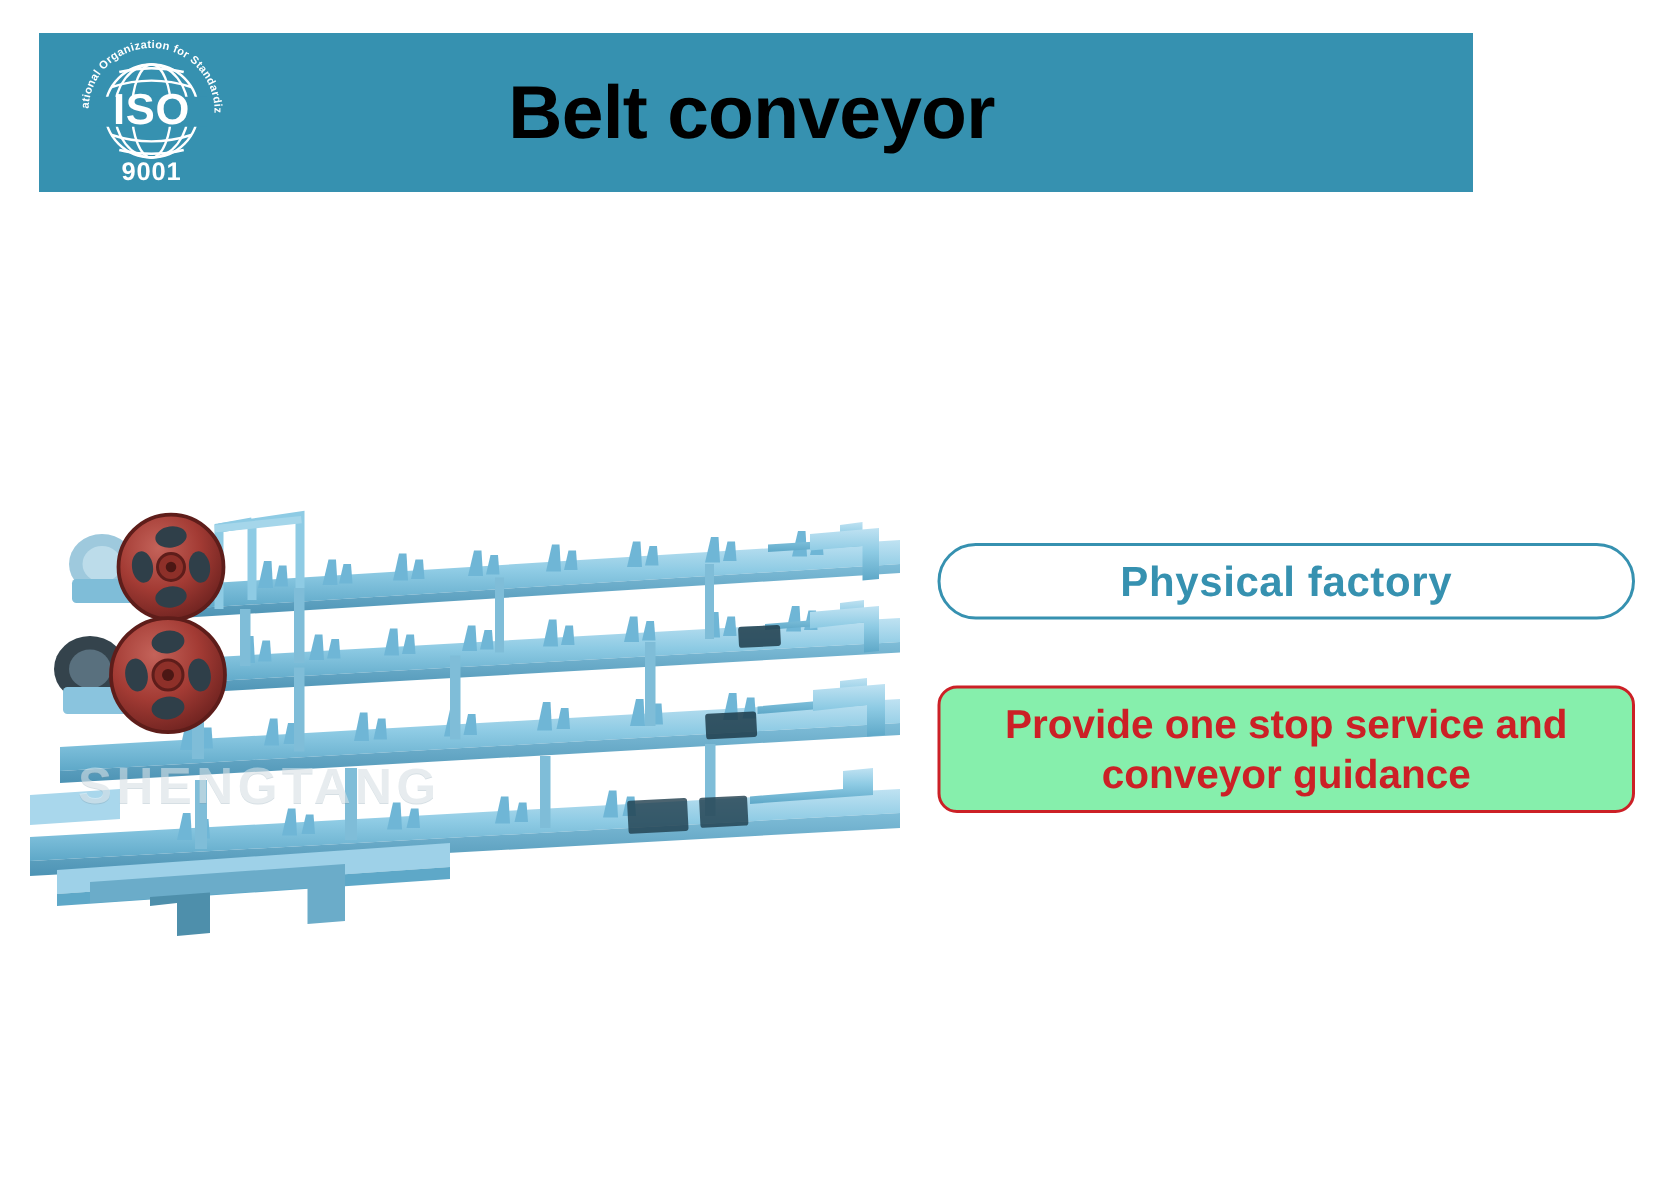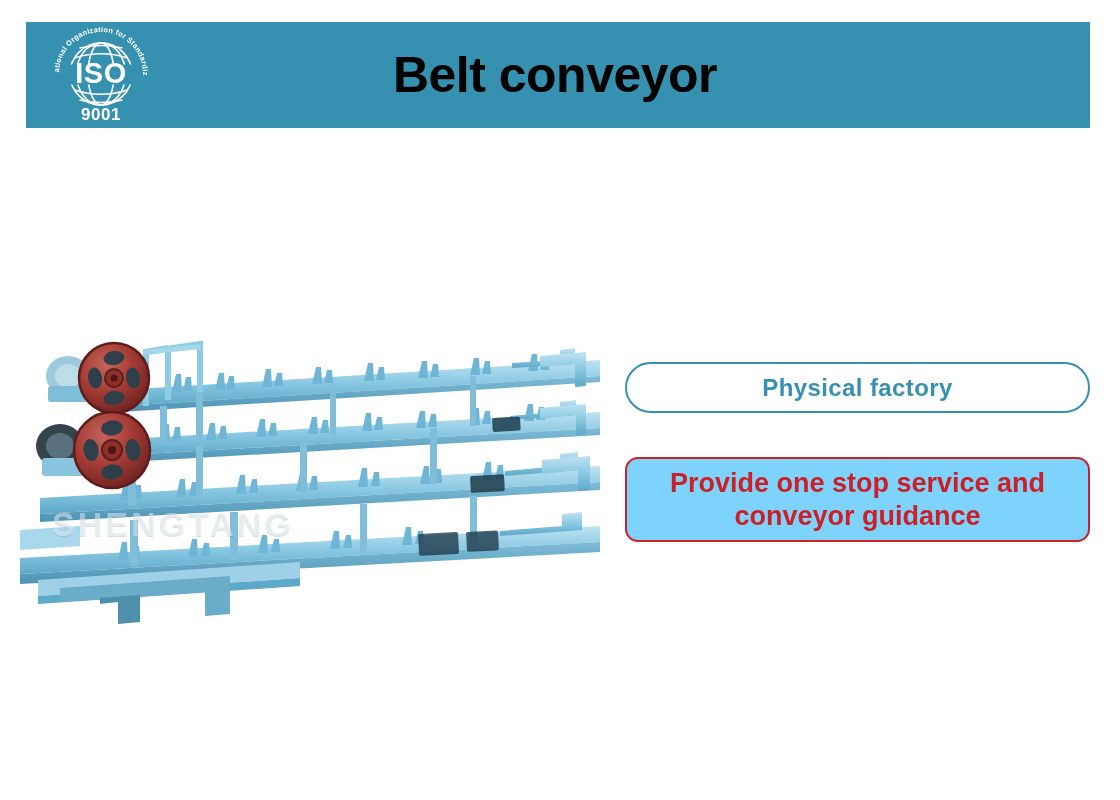--- a/index.html
+++ b/index.html
@@ -13,21 +13,21 @@
     font-family: "Liberation Sans", sans-serif;
     overflow: hidden;
     position: relative;
   }
 
   
   .header-bar {
     position: absolute;
     left: 26px;
     top: 22px;
-    width: 1064px;
+    width: 956px;
     height: 106px;
     background: #3691b0;
     display: flex;
     align-items: center;
   }
   .header-title {
     position: absolute;
     left: 0;
     right: 0;
     top: 50%;
@@ -88,37 +88,37 @@
     box-sizing: border-box;
     border: 2px solid #3691b0;
     border-radius: 26px;
     background: #ffffff;
     display: flex;
     align-items: center;
     justify-content: center;
   }
   .pill-label {
     color: #3691b0;
-    font-size: 24px;
+    font-size: 28px;
     font-weight: bold;
     letter-spacing: 0.4px;
     line-height: 1;
     font-family: "Liberation Sans", sans-serif;
   }
 
   .red-box {
     position: absolute;
     left: 625px;
     top: 457px;
     width: 465px;
     height: 85px;
     box-sizing: border-box;
     border: 2.5px solid #cc2026;
     border-radius: 13px;
-    background: #7dd3fc;
+    background: #86efac;
     display: flex;
     align-items: center;
     justify-content: center;
     padding: 0 10px;
   }
   .red-label {
     color: #cc2026;
     font-size: 27px;
     font-weight: bold;
     text-align: center;

